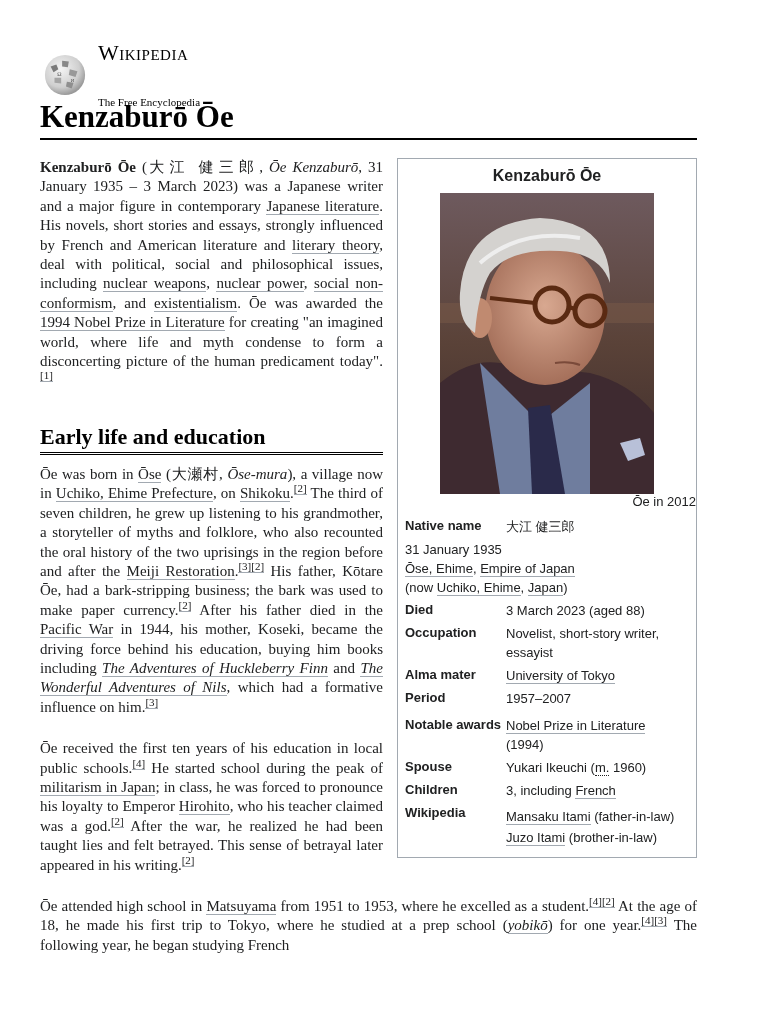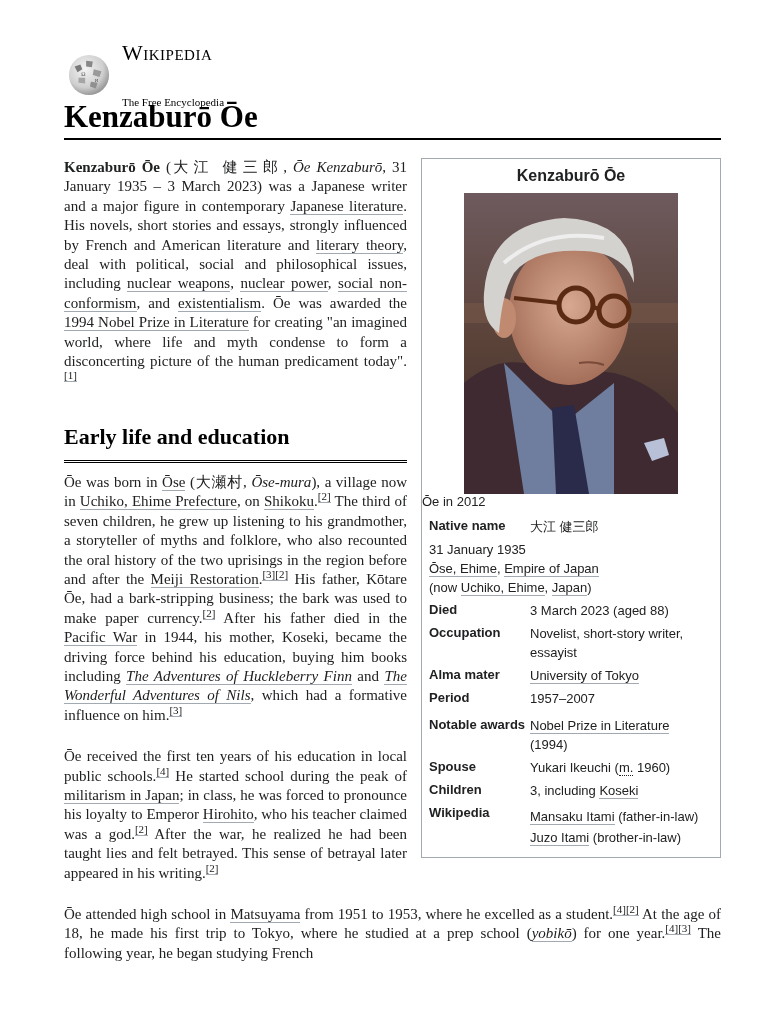--- a/index.html
+++ b/index.html
@@ -1,41 +1,41 @@
 <!DOCTYPE html>
 <html><head>
   <meta charset="utf-8">
   <style>
     html, body { margin: 0; padding: 0; background: #ffffff; }
     body { width: 768px; height: 1024px; position: relative; overflow: hidden; color: #202122; }
-    .page { position: absolute; left: 64px; top: 52px; width: 657px; }
+    .page { position: absolute; left: 40px; top: 52px; width: 657px; }
 
     .header { display: flex; align-items: center; height: 46px; }
     .globe { width: 50px; height: 44px; margin-right: 8px; }
     .wordmark { display: flex; flex-direction: column; justify-content: center; }
     .wm-title { font-family: "Liberation Serif", "DejaVu Serif", serif; font-size: 22px; letter-spacing: 0.5px; line-height: 22px; color: #000; font-variant: small-caps; }
     .wm-sub { font-family: "Liberation Serif", "DejaVu Serif", serif; font-size: 11px; line-height: 12px; color: #000; margin-top: 32px; }
 
     h1.title { font-family: "Liberation Serif", "DejaVu Serif", serif; font-weight: bold; font-size: 31px; line-height: 38px; margin: 0; margin-top: 0px; padding-bottom: 2px; border-bottom: 2px solid #000; color: #000; }
 
     .content { position: relative; margin-top: 18px; font-family: "Liberation Serif", "DejaVu Serif", serif; font-size: 15px; line-height: 19.4px; }
     .content p { margin: 0 0 14px 0; text-align: justify; }
     .narrow { width: 343px; }
 
     a.lk { color: #202122; text-decoration: none; border-bottom: 1px solid #a2a9b1; }
     sup.ref { font-size: 11px; line-height: 0; vertical-align: super; }
     sup.ref a { color: #202122; text-decoration: none; border-bottom: 1px solid #a2a9b1; }
 
-    h2.section { font-family: "Liberation Serif", "DejaVu Serif", serif; font-weight: bold; font-size: 22px; line-height: 28px; margin: 32px 0 0 0; width: 343px; color: #000; padding-bottom: 9px; border-bottom: 3px double #000; }
+    h2.section { font-family: "Liberation Serif", "DejaVu Serif", serif; font-weight: bold; font-size: 22px; line-height: 28px; margin: 32px 0 0 0; width: 343px; color: #000; padding-bottom: 1px; border-bottom: 3px double #000; }
     .section-gap { height: 10px; }
 
     .infobox { position: absolute; right: 0; top: 0; width: 298px; border: 1px solid #a2a9b1; background: #fff; font-family: "Liberation Sans", "DejaVu Sans", sans-serif; font-size: 13px; line-height: 19px; padding: 4px 0 6px 0; }
     .ib-title { text-align: center; font-weight: bold; font-size: 16px; line-height: 22px; margin: 2px 0 6px 0; }
     .ib-photo { width: 214px; height: 301px; margin: 0 auto; display: block; }
-    .ib-caption { text-align: left; font-size: 13px; line-height: 14px; margin: 1px 0 6px 0; }
+    .ib-caption { text-align: right; font-size: 13px; line-height: 14px; margin: 1px 0 6px 0; }
     .ib-row { display: flex; padding: 2px 6px 2px 7px; }
     .ib-label { width: 101px; font-weight: bold; flex-shrink: 0; line-height: 16px; padding-top: 1px; }
     .ib-value { flex: 1; }
     .ib-value a.lk { border-bottom: 1px solid #a2a9b1; }
     .ib-line { display: block; }
     .ib-value .multi { display: block; margin-bottom: 2px; }
     abbr.m { text-decoration: none; border-bottom: 1px dotted #202122; }
   </style>
 </head>
 <body>
@@ -155,21 +155,21 @@
         </div>
       </div>
 
       <div class="ib-row">
         <div class="ib-label">Spouse</div>
         <div class="ib-value"><span>Yukari Ikeuchi (</span><abbr class="m">m.</abbr><span> 1960)</span></div>
       </div>
 
       <div class="ib-row">
         <div class="ib-label">Children</div>
-        <div class="ib-value"><span>3, including </span><a class="lk">Koseki</a></div>
+        <div class="ib-value"><span>3, including </span><a class="lk">French</a></div>
       </div>
 
       <div class="ib-row">
         <div class="ib-label">Wikipedia</div>
         <div class="ib-value" style="padding-top:3px">
           <span class="multi"><a class="lk">Mansaku Itami</a><span> (father-in-law)</span></span>
           <span class="multi"><a class="lk">Juzo Itami</a><span> (brother-in-law)</span></span>
         </div>
       </div>
     </div>

